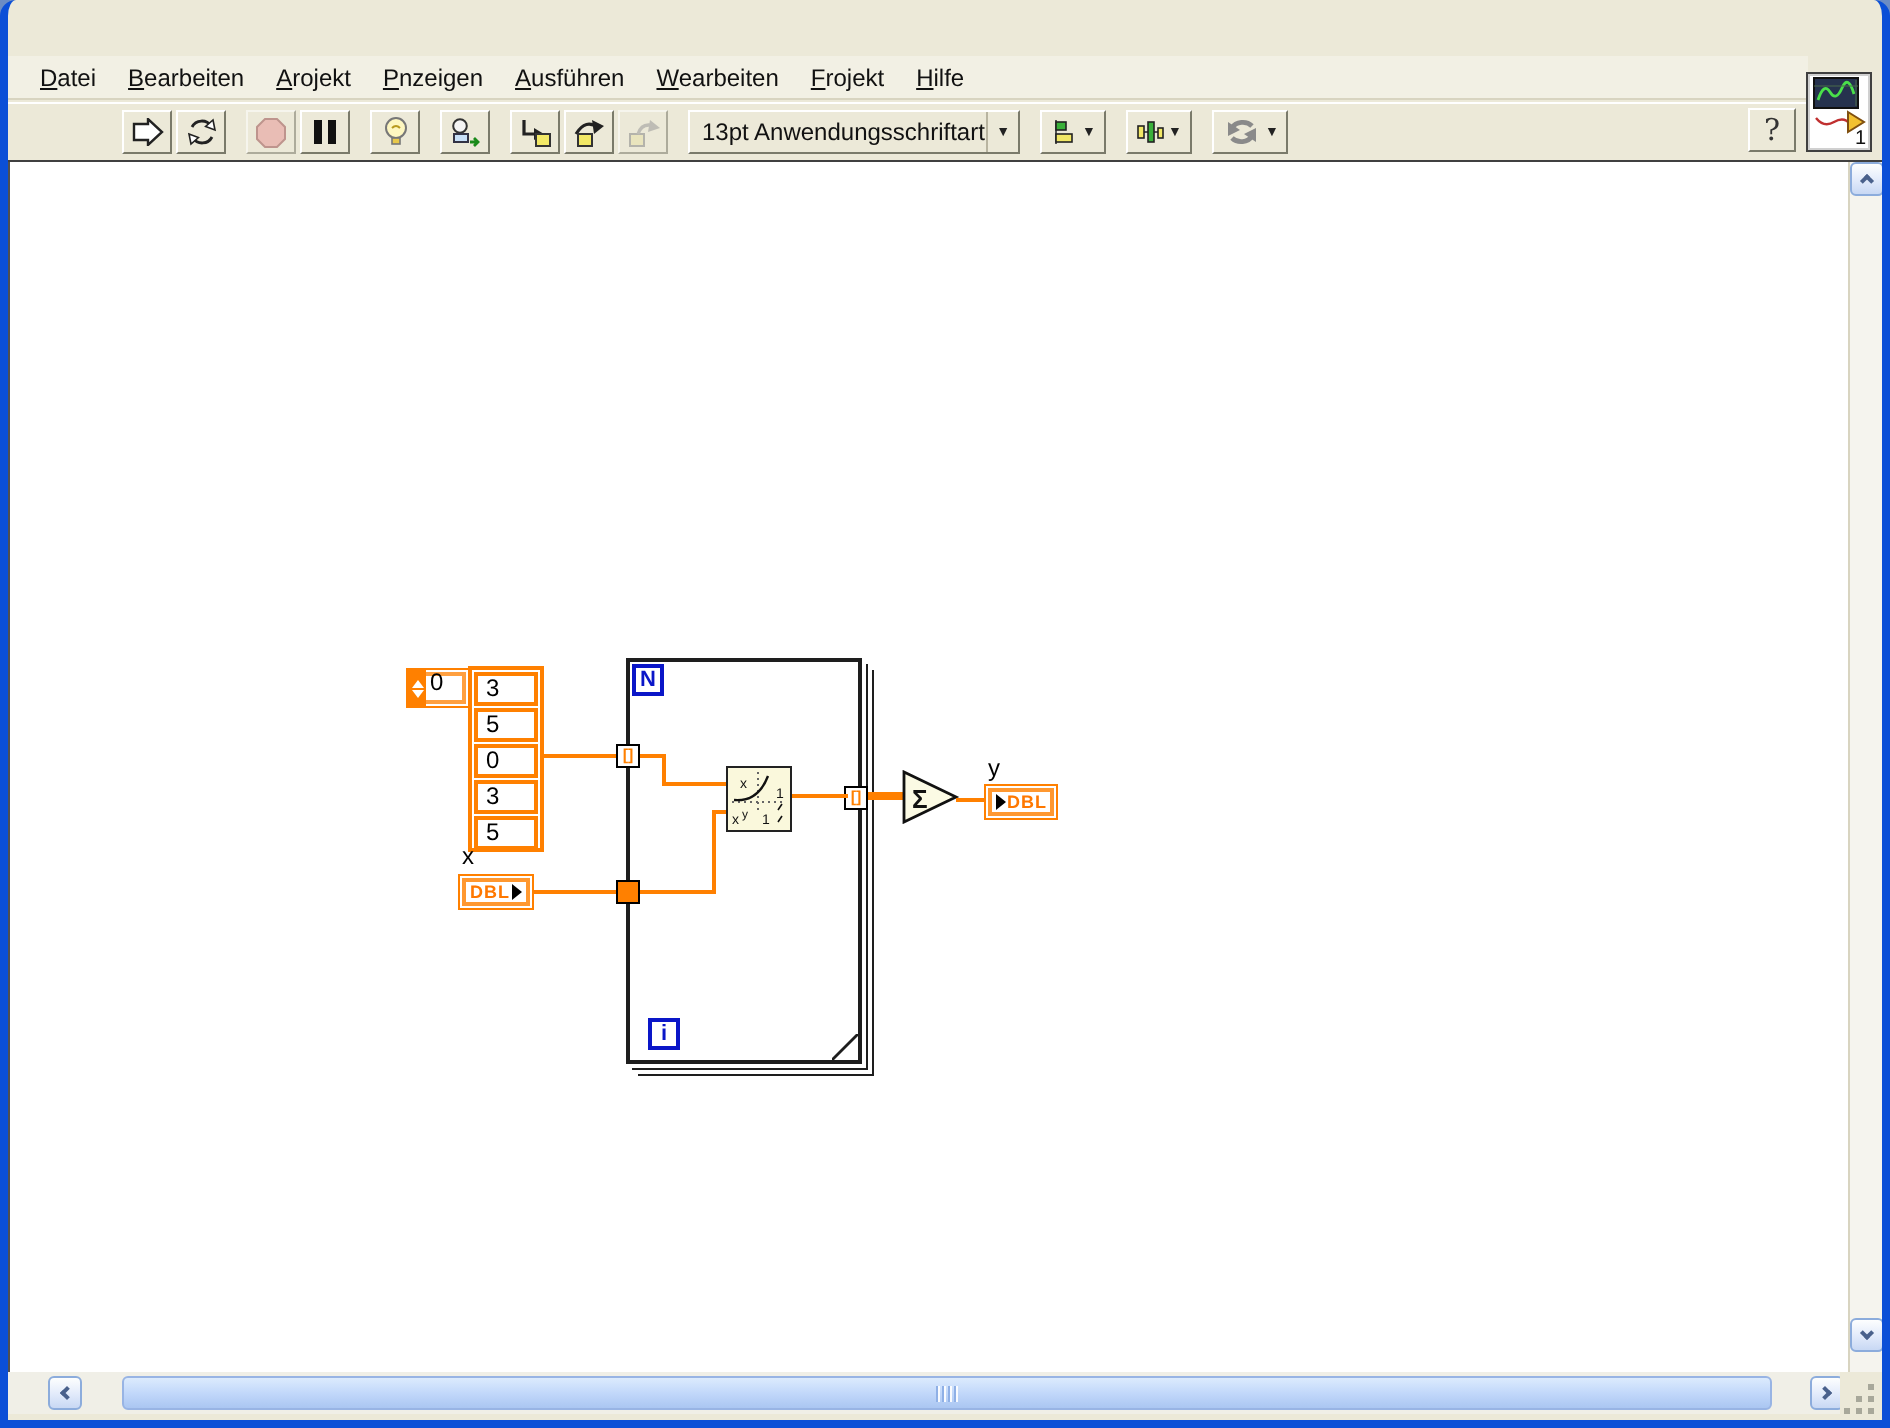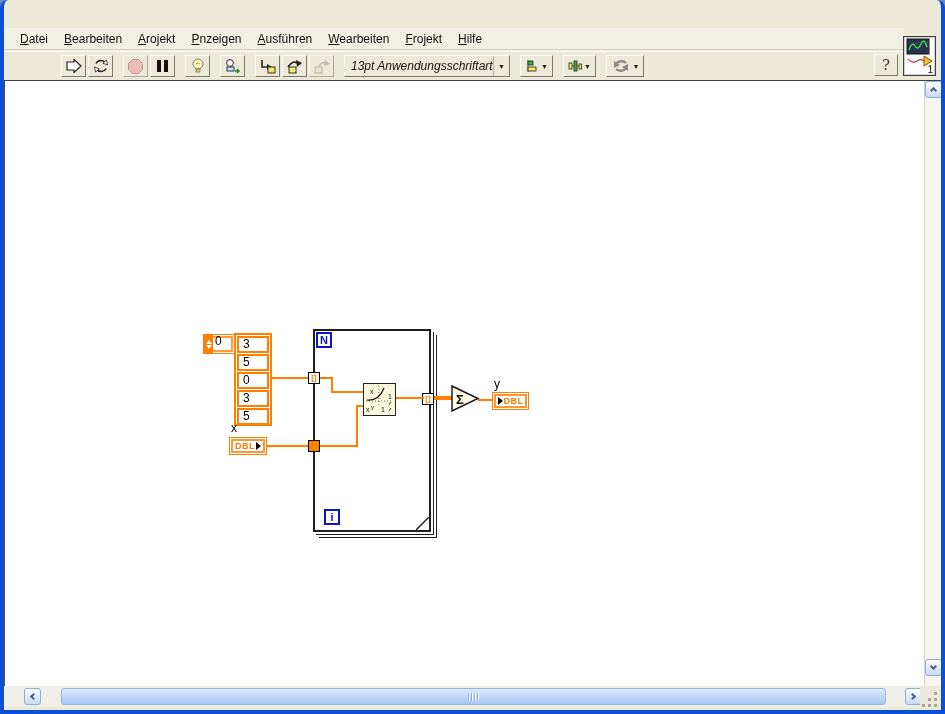--- a/index.html
+++ b/index.html
@@ -28,21 +28,21 @@
   .menu-item{font-size:12px;color:#111;padding:2px 8px;white-space:nowrap;}
   .menu-item .mkey{text-decoration:underline;}
   
   .toolbar{position:absolute;left:0;top:51px;width:900px;height:29px;background:#ece9d8;
     border-top:1px solid #fff;display:flex;align-items:center;padding-left:57px;gap:2px;}
   .tbtn{width:25px;height:22px;background:#ece9d8;border:1px solid;border-color:#fff #7a7a6a #7a7a6a #fff;
     display:flex;align-items:center;justify-content:center;position:relative;flex:0 0 auto;}
   .tbtn.disabled{opacity:.55;}
   .tb-gap{width:6px;flex:0 0 auto;}
   .fontsel{height:22px;width:166px;background:#ece9d8;border:1px solid;border-color:#fff #7a7a6a #7a7a6a #fff;
-    display:flex;align-items:center;font-size:12px;color:#111;padding-left:6px;flex:0 0 auto;font-style:italic;}
+    display:flex;align-items:center;font-size:12px;color:#111;padding-left:6px;flex:0 0 auto;}
   .fontsel .fs-label{flex:1;white-space:nowrap;overflow:hidden;}
   .dd-arrow{font-size:7px;color:#222;padding:0 4px;border-left:1px solid #b8b4a0;align-self:stretch;
     display:flex;align-items:center;}
   .dd-mini{font-size:7px;color:#222;margin-left:2px;}
   .helpbtn{position:absolute;right:43px;top:54px;width:24px;height:22px;background:#ece9d8;
     border:1px solid;border-color:#fff #7a7a6a #7a7a6a #fff;display:flex;align-items:center;justify-content:center;
     font-size:15px;color:#333;font-family:"DejaVu Serif",serif;}
   .toolbar-divider{position:absolute;left:0;top:80px;width:937px;height:1px;background:#404040;}
   
   .vi-icon{position:absolute;right:5px;top:36px;width:33px;height:40px;background:#fff;

